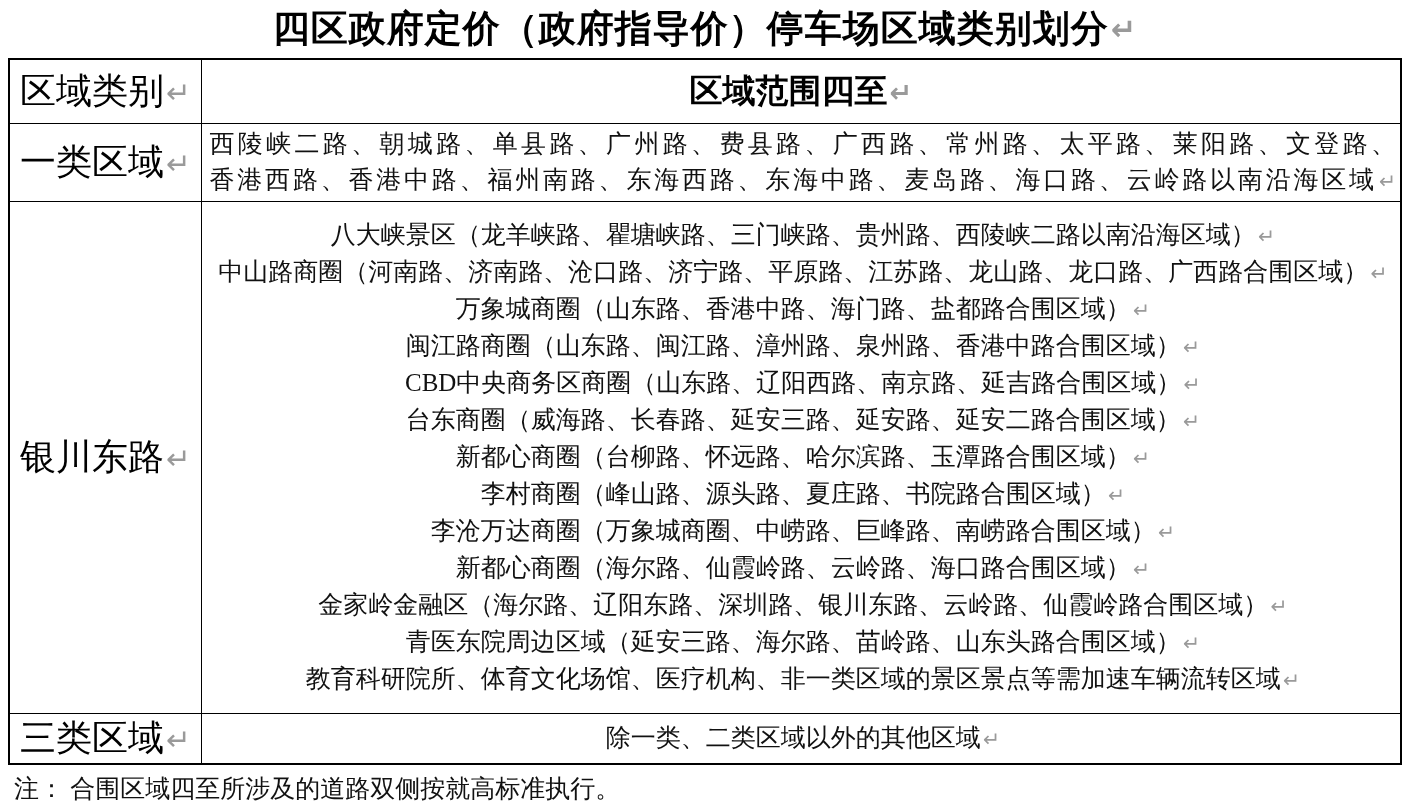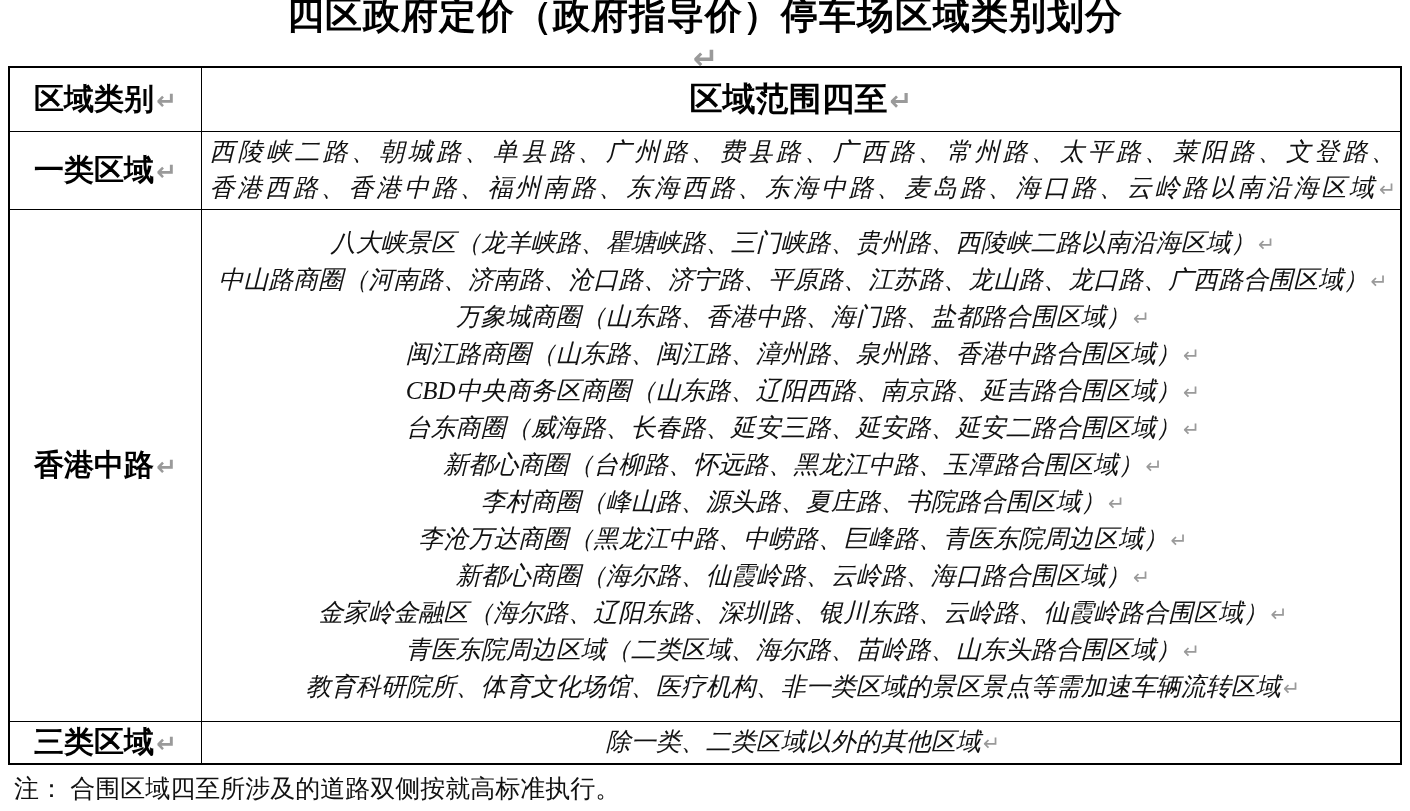--- a/index.html
+++ b/index.html
@@ -1,29 +1,28 @@
 <!DOCTYPE html>
 <html><head>
 <meta charset="utf-8">
 <style>
   * { margin: 0; padding: 0; box-sizing: border-box; }
   html, body { width: 1410px; height: 811px; background: #ffffff; overflow: hidden; }
   body { font-family: "Liberation Serif", "DejaVu Serif", serif; color: #111111; }
 
   .title-bar {
-    height: 66px;
+    height: 58px;
     display: flex;
     align-items: center;
     justify-content: center;
     font-family: "Liberation Sans", "DejaVu Sans", sans-serif;
     font-weight: bold;
     font-size: 37px;
     letter-spacing: 1px;
     color: #000000;
-    flex-direction: column;
   }
 
   table.zoning {
     border-collapse: collapse;
     table-layout: fixed;
     width: 1394px;
     margin: 0 8px;
     border: 2px solid #000000;
   }
   table.zoning th, table.zoning td {
@@ -34,40 +33,39 @@
   col.c1 { width: 192px; }
   col.c2 { width: 1200px; }
 
   tr.hdr   { height: 64px; }
   tr.row1  { height: 73px; padding-left: 35px; }
   tr.row2  { height: 512px; }
   tr.row3  { height: 35px; }
 
   th.label-cell {
     font-family: "Liberation Sans", "DejaVu Sans", sans-serif;
-    font-weight: bold;
-    font-size: 30px;
+    font-weight: normal;
+    font-size: 36px;
     text-align: center;
     color: #000000;
     white-space: nowrap;
   }
   th.range-header {
     font-family: "Liberation Sans", "DejaVu Sans", sans-serif;
     font-weight: bold;
     font-size: 33px;
     text-align: center;
     color: #000000;
   }
 
   td.content-cell {
     font-size: 25px;
     line-height: 36px;
     padding: 2px 4px 2px 8px;
     vertical-align: middle;
-    font-style: italic;
   }
   td.content-cell .para { text-align: center; }
   td.content-cell .justify-line {
     text-align: justify;
     text-align-last: justify;
     text-justify: inter-character;
     white-space: nowrap;
   }
 
   .rm {
@@ -112,35 +110,35 @@
       <span>一类区域</span><span class="rm">↵</span>
     </th>
     <td class="content-cell">
           <div class="justify-line"><span>西陵峡二路、朝城路、单县路、广州路、费县路、广西路、常州路、太平路、莱阳路、文登路、</span></div>
           <div class="justify-line"><span>香港西路、香港中路、福州南路、东海西路、东海中路、麦岛路、海口路、云岭路以南沿海区域</span><span class="rm">↵</span></div>
         </td>
   </tr>
 
   <tr class="row2">
     <th class="label-cell">
-      <span>香港中路</span><span class="rm">↵</span>
+      <span>银川东路</span><span class="rm">↵</span>
     </th>
     <td class="content-cell">
           <div class="para"><span>八大峡景区（龙羊峡路、瞿塘峡路、三门峡路、贵州路、西陵峡二路以南沿海区域）</span><span class="rm">↵</span></div>
           <div class="para"><span>中山路商圈（河南路、济南路、沧口路、济宁路、平原路、江苏路、龙山路、龙口路、广西路合围区域）</span><span class="rm">↵</span></div>
           <div class="para"><span>万象城商圈（山东路、香港中路、海门路、盐都路合围区域）</span><span class="rm">↵</span></div>
           <div class="para"><span>闽江路商圈（山东路、闽江路、漳州路、泉州路、香港中路合围区域）</span><span class="rm">↵</span></div>
           <div class="para"><span>CBD中央商务区商圈（山东路、辽阳西路、南京路、延吉路合围区域）</span><span class="rm">↵</span></div>
           <div class="para"><span>台东商圈（威海路、长春路、延安三路、延安路、延安二路合围区域）</span><span class="rm">↵</span></div>
-          <div class="para"><span>新都心商圈（台柳路、怀远路、黑龙江中路、玉潭路合围区域）</span><span class="rm">↵</span></div>
+          <div class="para"><span>新都心商圈（台柳路、怀远路、哈尔滨路、玉潭路合围区域）</span><span class="rm">↵</span></div>
           <div class="para"><span>李村商圈（峰山路、源头路、夏庄路、书院路合围区域）</span><span class="rm">↵</span></div>
-          <div class="para"><span>李沧万达商圈（黑龙江中路、中崂路、巨峰路、青医东院周边区域）</span><span class="rm">↵</span></div>
+          <div class="para"><span>李沧万达商圈（万象城商圈、中崂路、巨峰路、南崂路合围区域）</span><span class="rm">↵</span></div>
           <div class="para"><span>新都心商圈（海尔路、仙霞岭路、云岭路、海口路合围区域）</span><span class="rm">↵</span></div>
           <div class="para"><span>金家岭金融区（海尔路、辽阳东路、深圳路、银川东路、云岭路、仙霞岭路合围区域）</span><span class="rm">↵</span></div>
-          <div class="para"><span>青医东院周边区域（二类区域、海尔路、苗岭路、山东头路合围区域）</span><span class="rm">↵</span></div>
+          <div class="para"><span>青医东院周边区域（延安三路、海尔路、苗岭路、山东头路合围区域）</span><span class="rm">↵</span></div>
           <div class="para"><span>教育科研院所、体育文化场馆、医疗机构、非一类区域的景区景点等需加速车辆流转区域</span><span class="rm">↵</span></div>
         </td>
   </tr>
 
   <tr class="row3">
     <th class="label-cell">
       <span>三类区域</span><span class="rm">↵</span>
     </th>
     <td class="content-cell">
           <div class="para"><span>除一类、二类区域以外的其他区域</span><span class="rm">↵</span></div>

